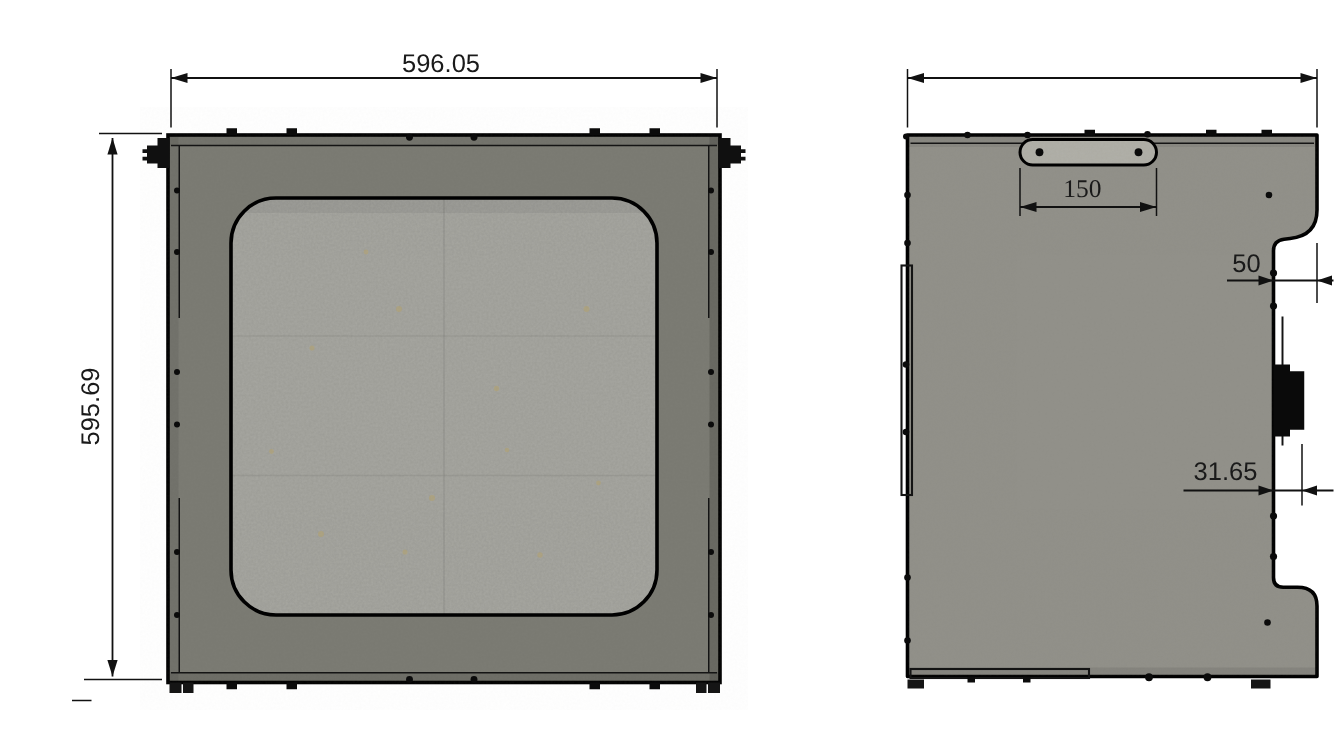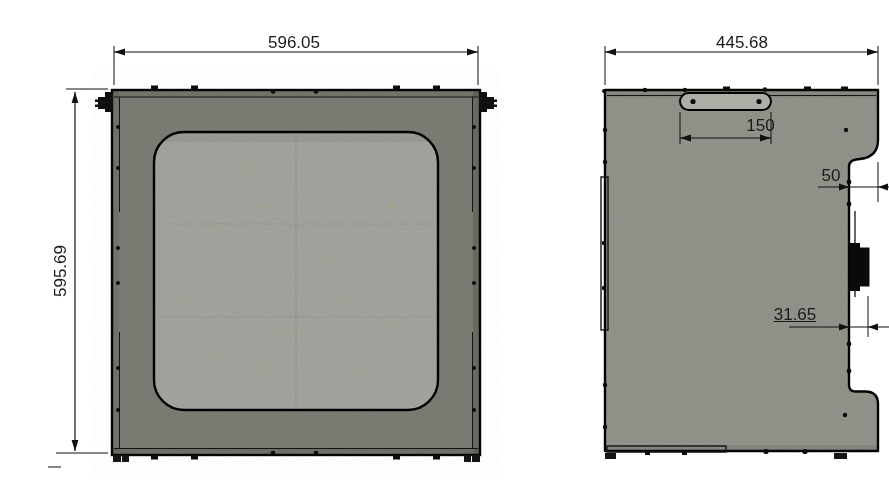--- a/index.html
+++ b/index.html
@@ -233,17 +233,16 @@
       <polygon points="830,187 840,183.6 840,190.4" fill="#111"></polygon>
 
       <line x1="741" y1="327" x2="858" y2="327" stroke="#111" stroke-width="1.2"></line>
       <polygon points="801,327 791,323.6 791,330.4" fill="#111"></polygon>
       <polygon points="820,327 830,323.6 830,330.4" fill="#111"></polygon>
     </g>
   </svg>
 
   <div class="dim-label" style="left:186px;top:33px;width:120px;">596.05</div>
   <div class="dim-label vertical" style="left:-47px;top:261px;width:120px;">595.69</div>
-  <div class="dim-label" style="left:634px;top:33px;width:120px;">445.68</div>
-  <div class="dim-label" style="left:685px;top:116px;width:55px;">150</div>
+  <div class="dim-label" style="left:646px;top:116px;width:55px;font-family:Liberation Serif, serif;">150</div>
   <div class="dim-label" style="left:763px;top:166px;width:40px;">50</div>
-  <div class="dim-label" style="left:705px;top:305px;width:84px;text-decoration:underline;">31.65</div>
+  <div class="dim-label" style="left:727px;top:305px;width:84px;">31.65</div>
 </div>
 
 </body></html>

